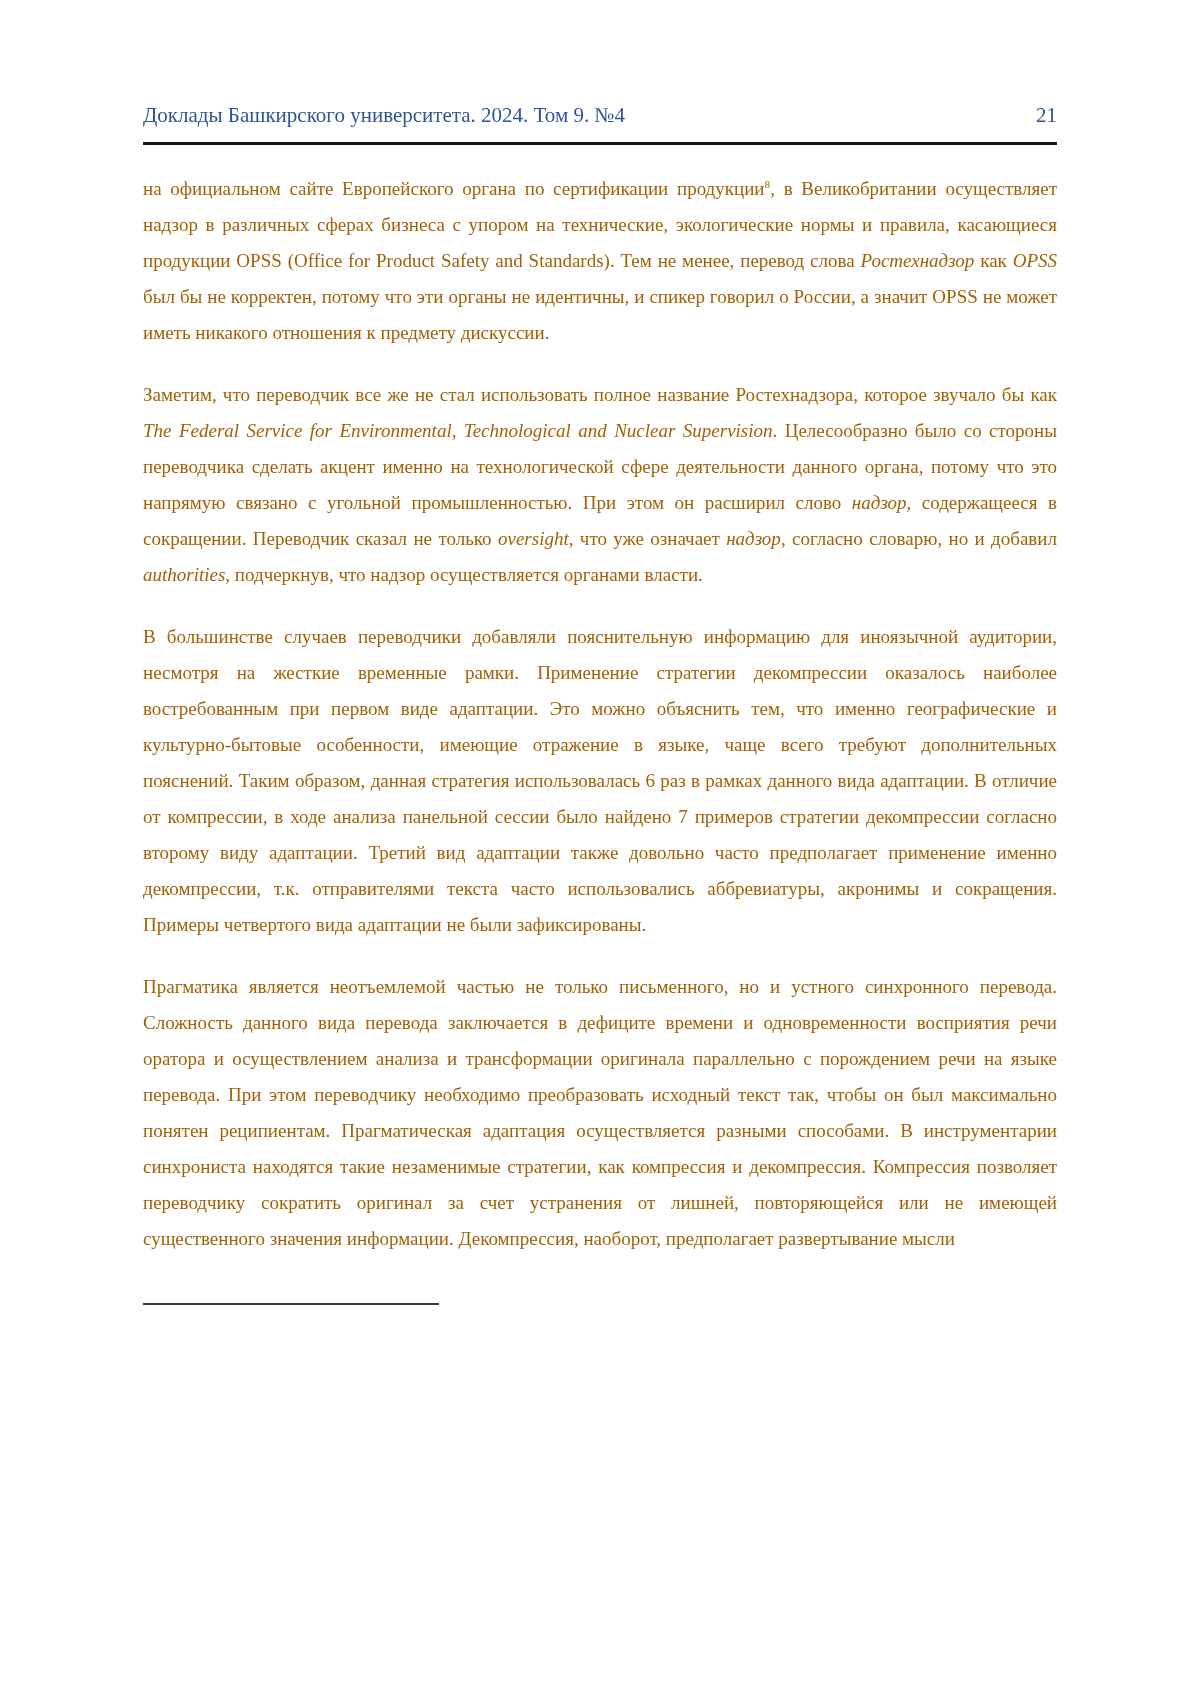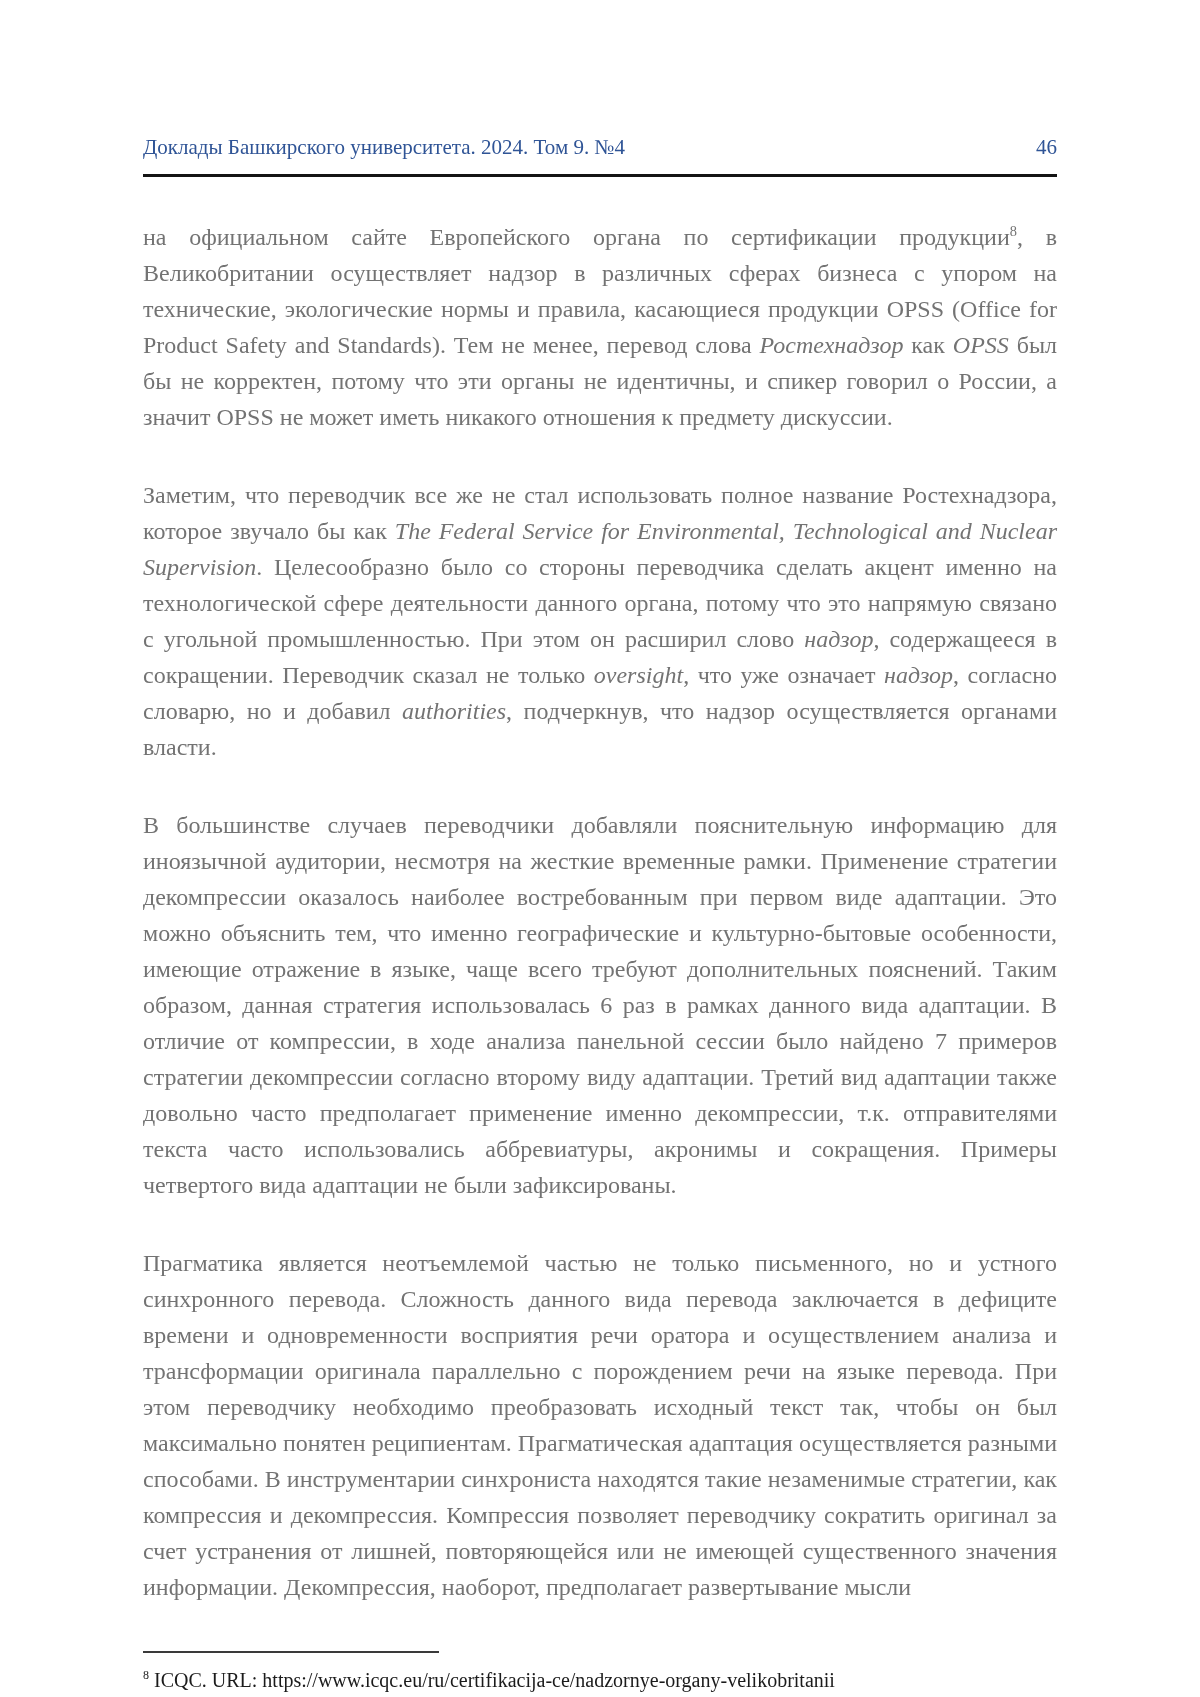--- a/index.html
+++ b/index.html
@@ -20,34 +20,34 @@
   }
   .header-row {
     display: flex;
     justify-content: space-between;
     align-items: baseline;
     font-size: 21px;
     line-height: 26px;
     padding-bottom: 14px;
   }
   .header-row .journal,
-  .header-row .pagenum { color: #2F5496; margin-top: 32px; }
+  .header-row .pagenum { color: #2F5496; }
   .header-rule {
     border: none;
     border-top: 3px solid #141414;
     height: 0;
     width: 100%;
   }
   .article { margin-top: 6px; }
   .article p.body-par {
-    font-size: 24px;
+    font-size: 19px;
     line-height: 36px;
     text-align: justify;
-    margin-top: 42px;
-    color: #737373;
+    margin-top: 26px;
+    color: #a16207;
   }
   .article p.body-par .it { font-style: italic; }
   .article sup {
     font-size: 0.6em;
     vertical-align: super;
     line-height: 0;
   }
   .section-heading {
     font-size: 24px;
     line-height: 32px;
@@ -72,34 +72,33 @@
   }
   .footnote sup { font-size: 0.6em; vertical-align: super; line-height: 0; }
 </style>
 </head>
 <body>
 
 <div class="page">
 
   <div class="header-row">
     <span class="journal">Доклады Башкирского университета. 2024. Том 9. №4</span>
-    <span class="pagenum">46</span>
+    <span class="pagenum">21</span>
   </div>
 
   <hr class="header-rule">
 
   <div class="article">
     <p class="body-par"><span>на официальном сайте Европейского органа по сертификации продукции</span><sup>8</sup><span>, в Великобритании осуществляет надзор в различных сферах бизнеса с упором на технические, экологические нормы и правила, касающиеся продукции OPSS (Office for Product Safety and Standards). Тем не менее, перевод слова </span><span class="it">Ростехнадзор</span><span> как </span><span class="it">OPSS</span><span> был бы не корректен, потому что эти органы не идентичны, и спикер говорил о России, а значит OPSS не может иметь никакого отношения к предмету дискуссии.</span></p>
 
     <p class="body-par"><span>Заметим, что переводчик все же не стал использовать полное название Ростехнадзора, которое звучало бы как </span><span class="it">The Federal Service for Environmental, Technological and Nuclear Supervision</span><span>. Целесообразно было со стороны переводчика сделать акцент именно на технологической сфере деятельности данного органа, потому что это напрямую связано с угольной промышленностью. При этом он расширил слово </span><span class="it">надзор</span><span>, содержащееся в сокращении. Переводчик сказал не только </span><span class="it">oversight</span><span>, что уже означает </span><span class="it">надзор</span><span>, согласно словарю, но и добавил </span><span class="it">authorities</span><span>, подчеркнув, что надзор осуществляется органами власти.</span></p>
 
     <p class="body-par"><span>В большинстве случаев переводчики добавляли пояснительную информацию для иноязычной аудитории, несмотря на жесткие временные рамки. Применение стратегии декомпрессии оказалось наиболее востребованным при первом виде адаптации. Это можно объяснить тем, что именно географические и культурно-бытовые особенности, имеющие отражение в языке, чаще всего требуют дополнительных пояснений. Таким образом, данная стратегия использовалась 6 раз в рамках данного вида адаптации. В отличие от компрессии, в ходе анализа панельной сессии было найдено 7 примеров стратегии декомпрессии согласно второму виду адаптации. Третий вид адаптации также довольно часто предполагает применение именно декомпрессии, т.к. отправителями текста часто использовались аббревиатуры, акронимы и сокращения. Примеры четвертого вида адаптации не были зафиксированы.</span></p>
 
 
     <p class="body-par"><span>Прагматика является неотъемлемой частью не только письменного, но и устного синхронного перевода. Сложность данного вида перевода заключается в дефиците времени и одновременности восприятия речи оратора и осуществлением анализа и трансформации оригинала параллельно с порождением речи на языке перевода. При этом переводчику необходимо преобразовать исходный текст так, чтобы он был максимально понятен реципиентам. Прагматическая адаптация осуществляется разными способами. В инструментарии синхрониста находятся такие незаменимые стратегии, как компрессия и декомпрессия. Компрессия позволяет переводчику сократить оригинал за счет устранения от лишней, повторяющейся или не имеющей существенного значения информации. Декомпрессия, наоборот, предполагает развертывание мысли</span></p>
   </div>
 
   <div class="footnote-area">
     <hr class="footnote-rule">
-    <p class="footnote"><sup>8</sup> <span>ICQC. URL: https://www.icqc.eu/ru/certifikacija-ce/nadzornye-organy-velikobritanii</span></p>
   </div>
 
 </div>
 
 </body></html>

